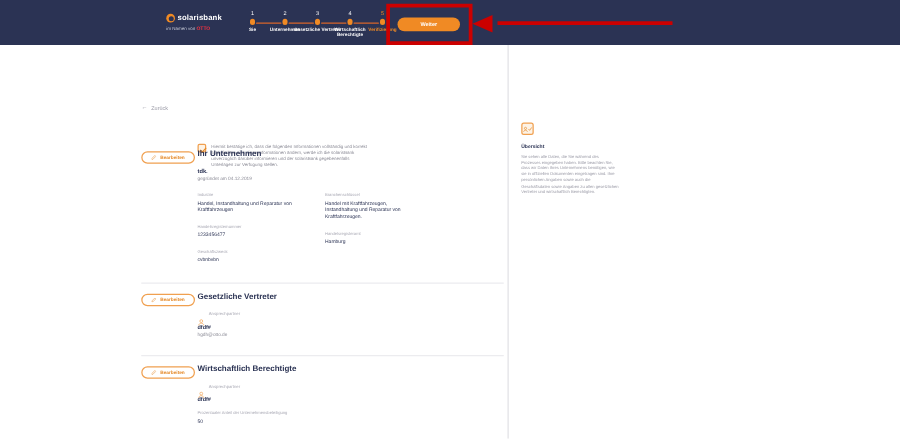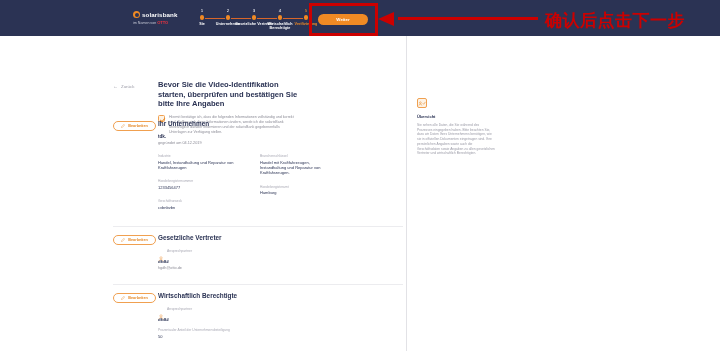--- a/index.html
+++ b/index.html
@@ -231,31 +231,29 @@
 
       <button class="weiter-btn">Weiter</button>
     </div>
   </div>
 
   <div class="red-box"></div>
   <div class="arrow-wrap">
     <div class="arrow-head"></div>
     <div class="arrow-shaft"></div>
   </div>
-  <div class="cn-note">确认后点击下一步</div>
 
   <div class="content">
     <div class="sheet"></div>
 
     <div class="back-link">
       <span class="back-arrow">←</span>
       <span class="back-text">Zurück</span>
     </div>
 
-    <div class="heading">Bevor Sie die Video-Identifikation starten, überprüfen und bestätigen Sie bitte Ihre Angaben</div>
 
     <div class="confirm-row">
       <span class="confirm-check"></span>
       <span class="confirm-text">Hiermit bestätige ich, dass die folgenden Informationen vollständig und korrekt sind. Sollten sich diese Informationen ändern, werde ich die solarisBank unverzüglich darüber informieren und der solarisBank gegebenenfalls Unterlagen zur Verfügung stellen.</span>
     </div>
 
     <div class="section" style="top:85px">
       <button class="edit-btn">
         <span class="pencil">
           <svg viewBox="0 0 16 16" width="4" height="4">

